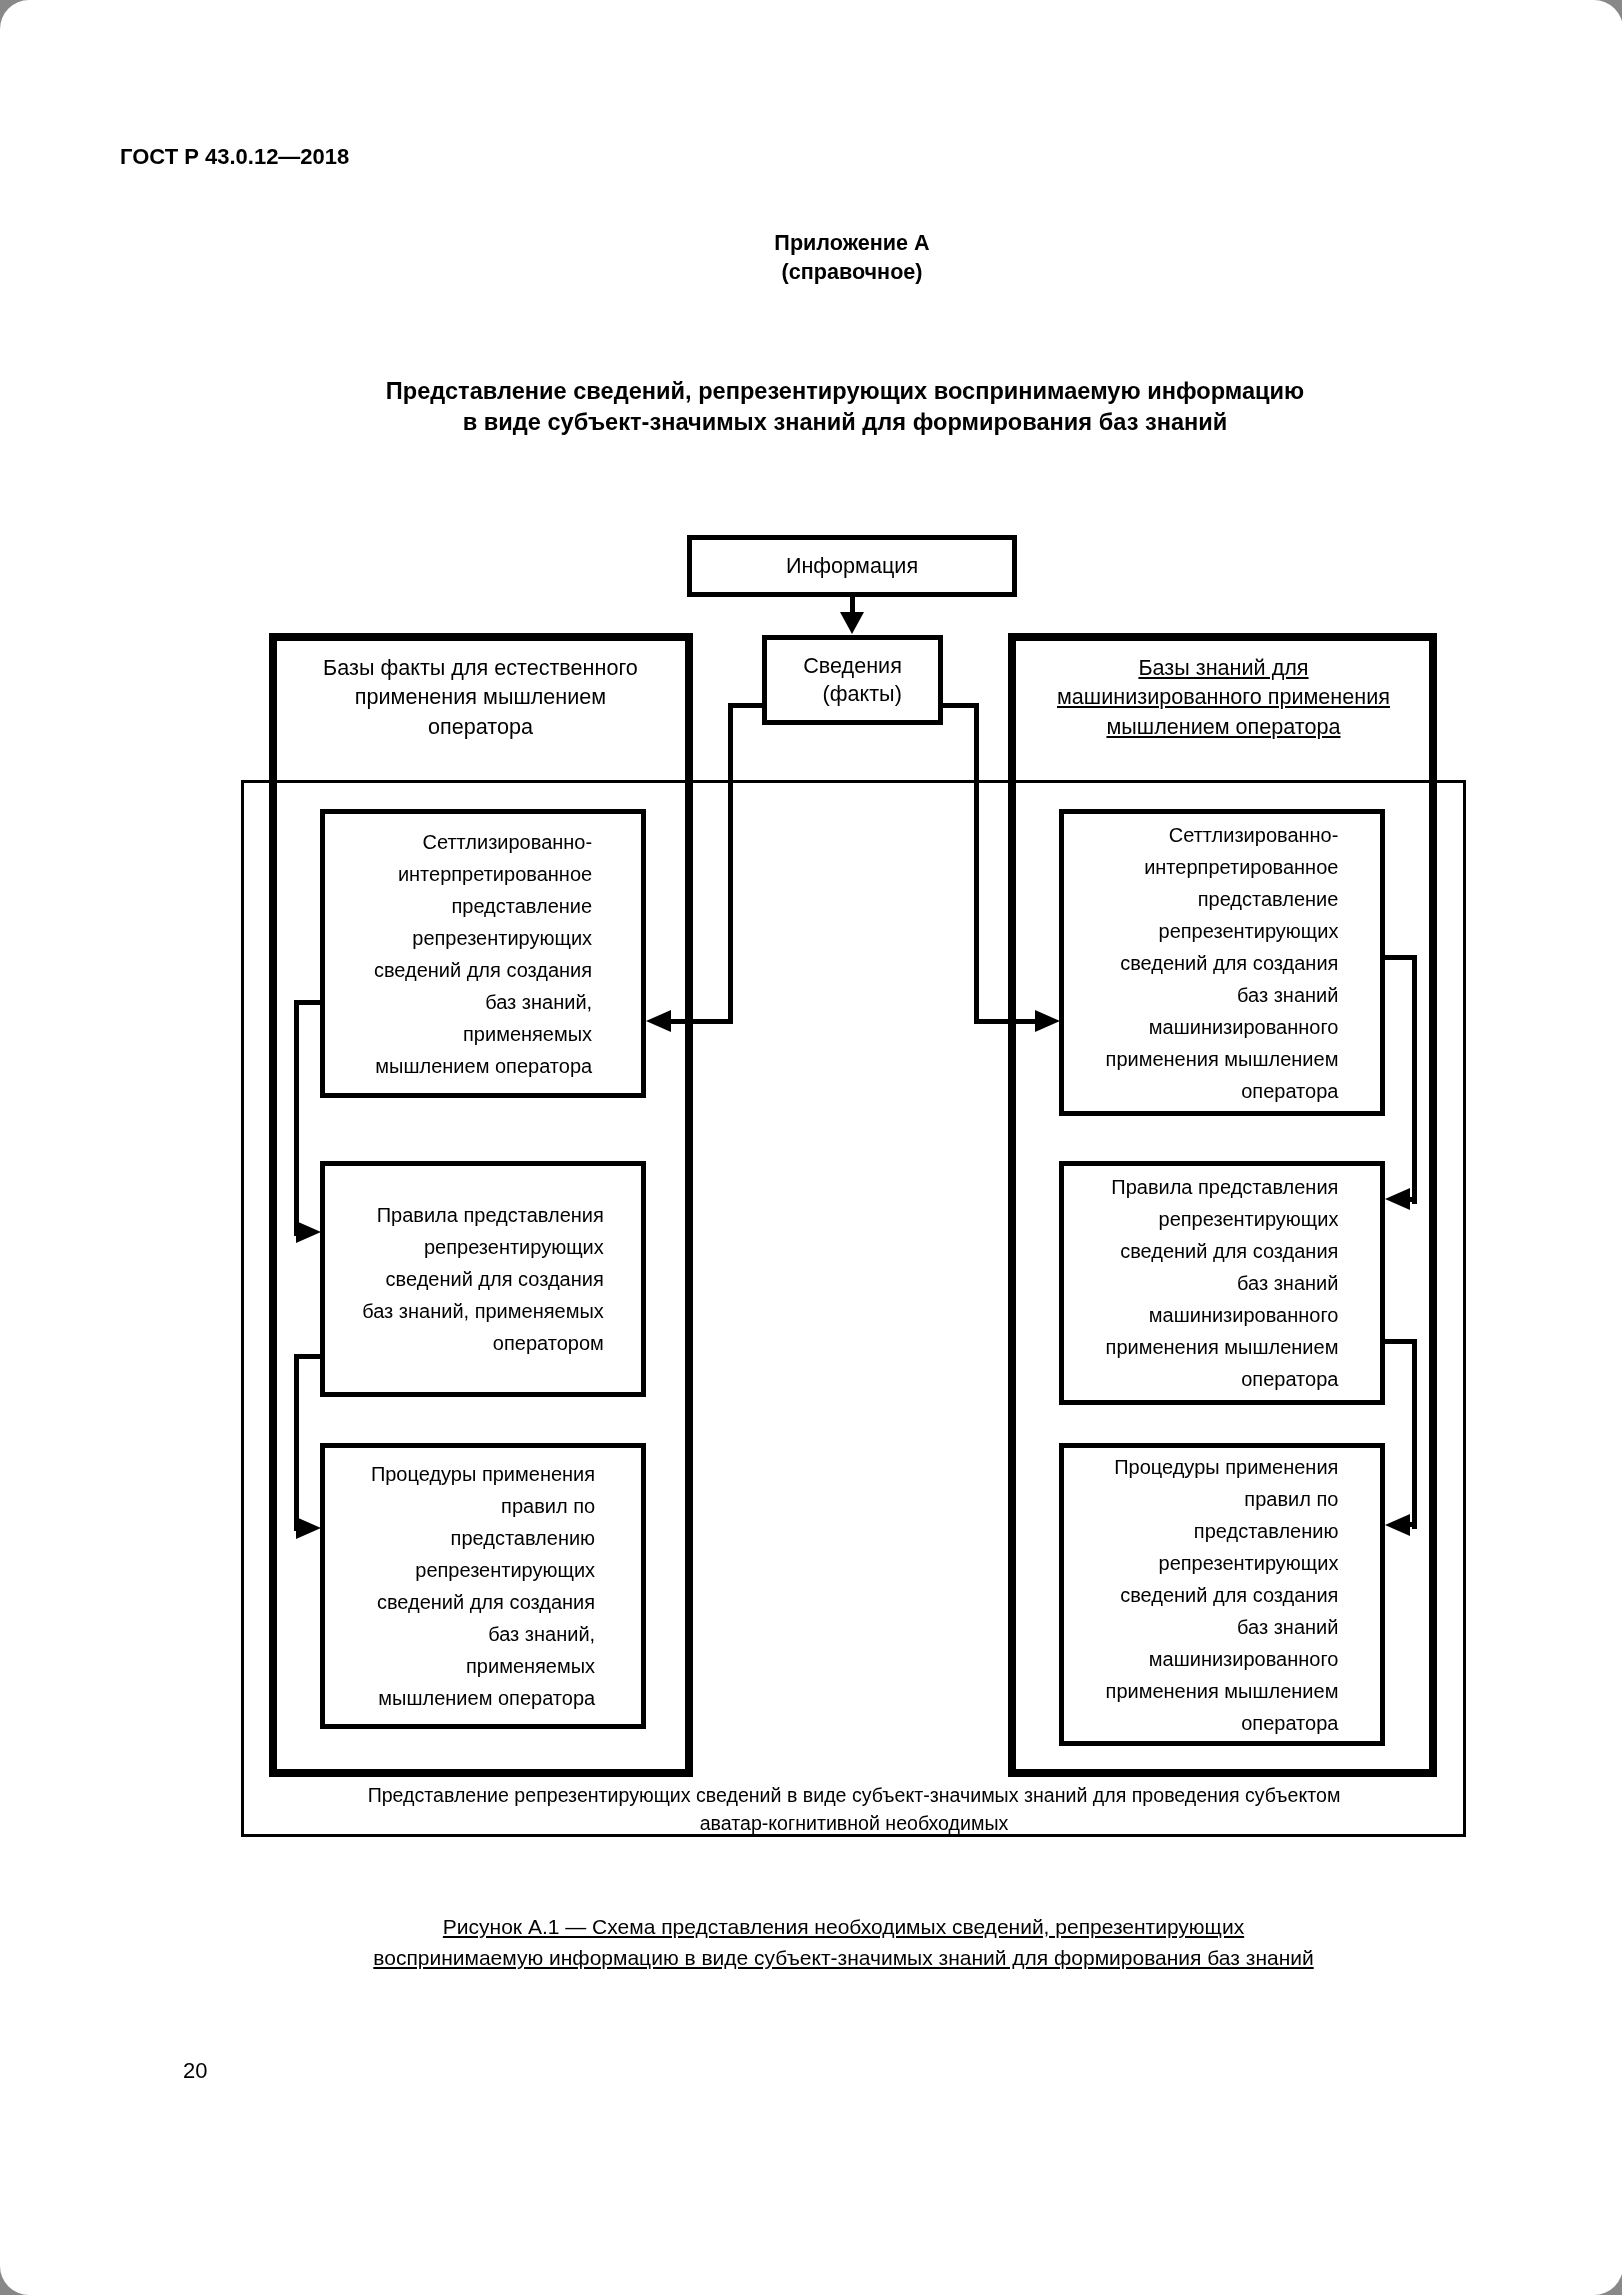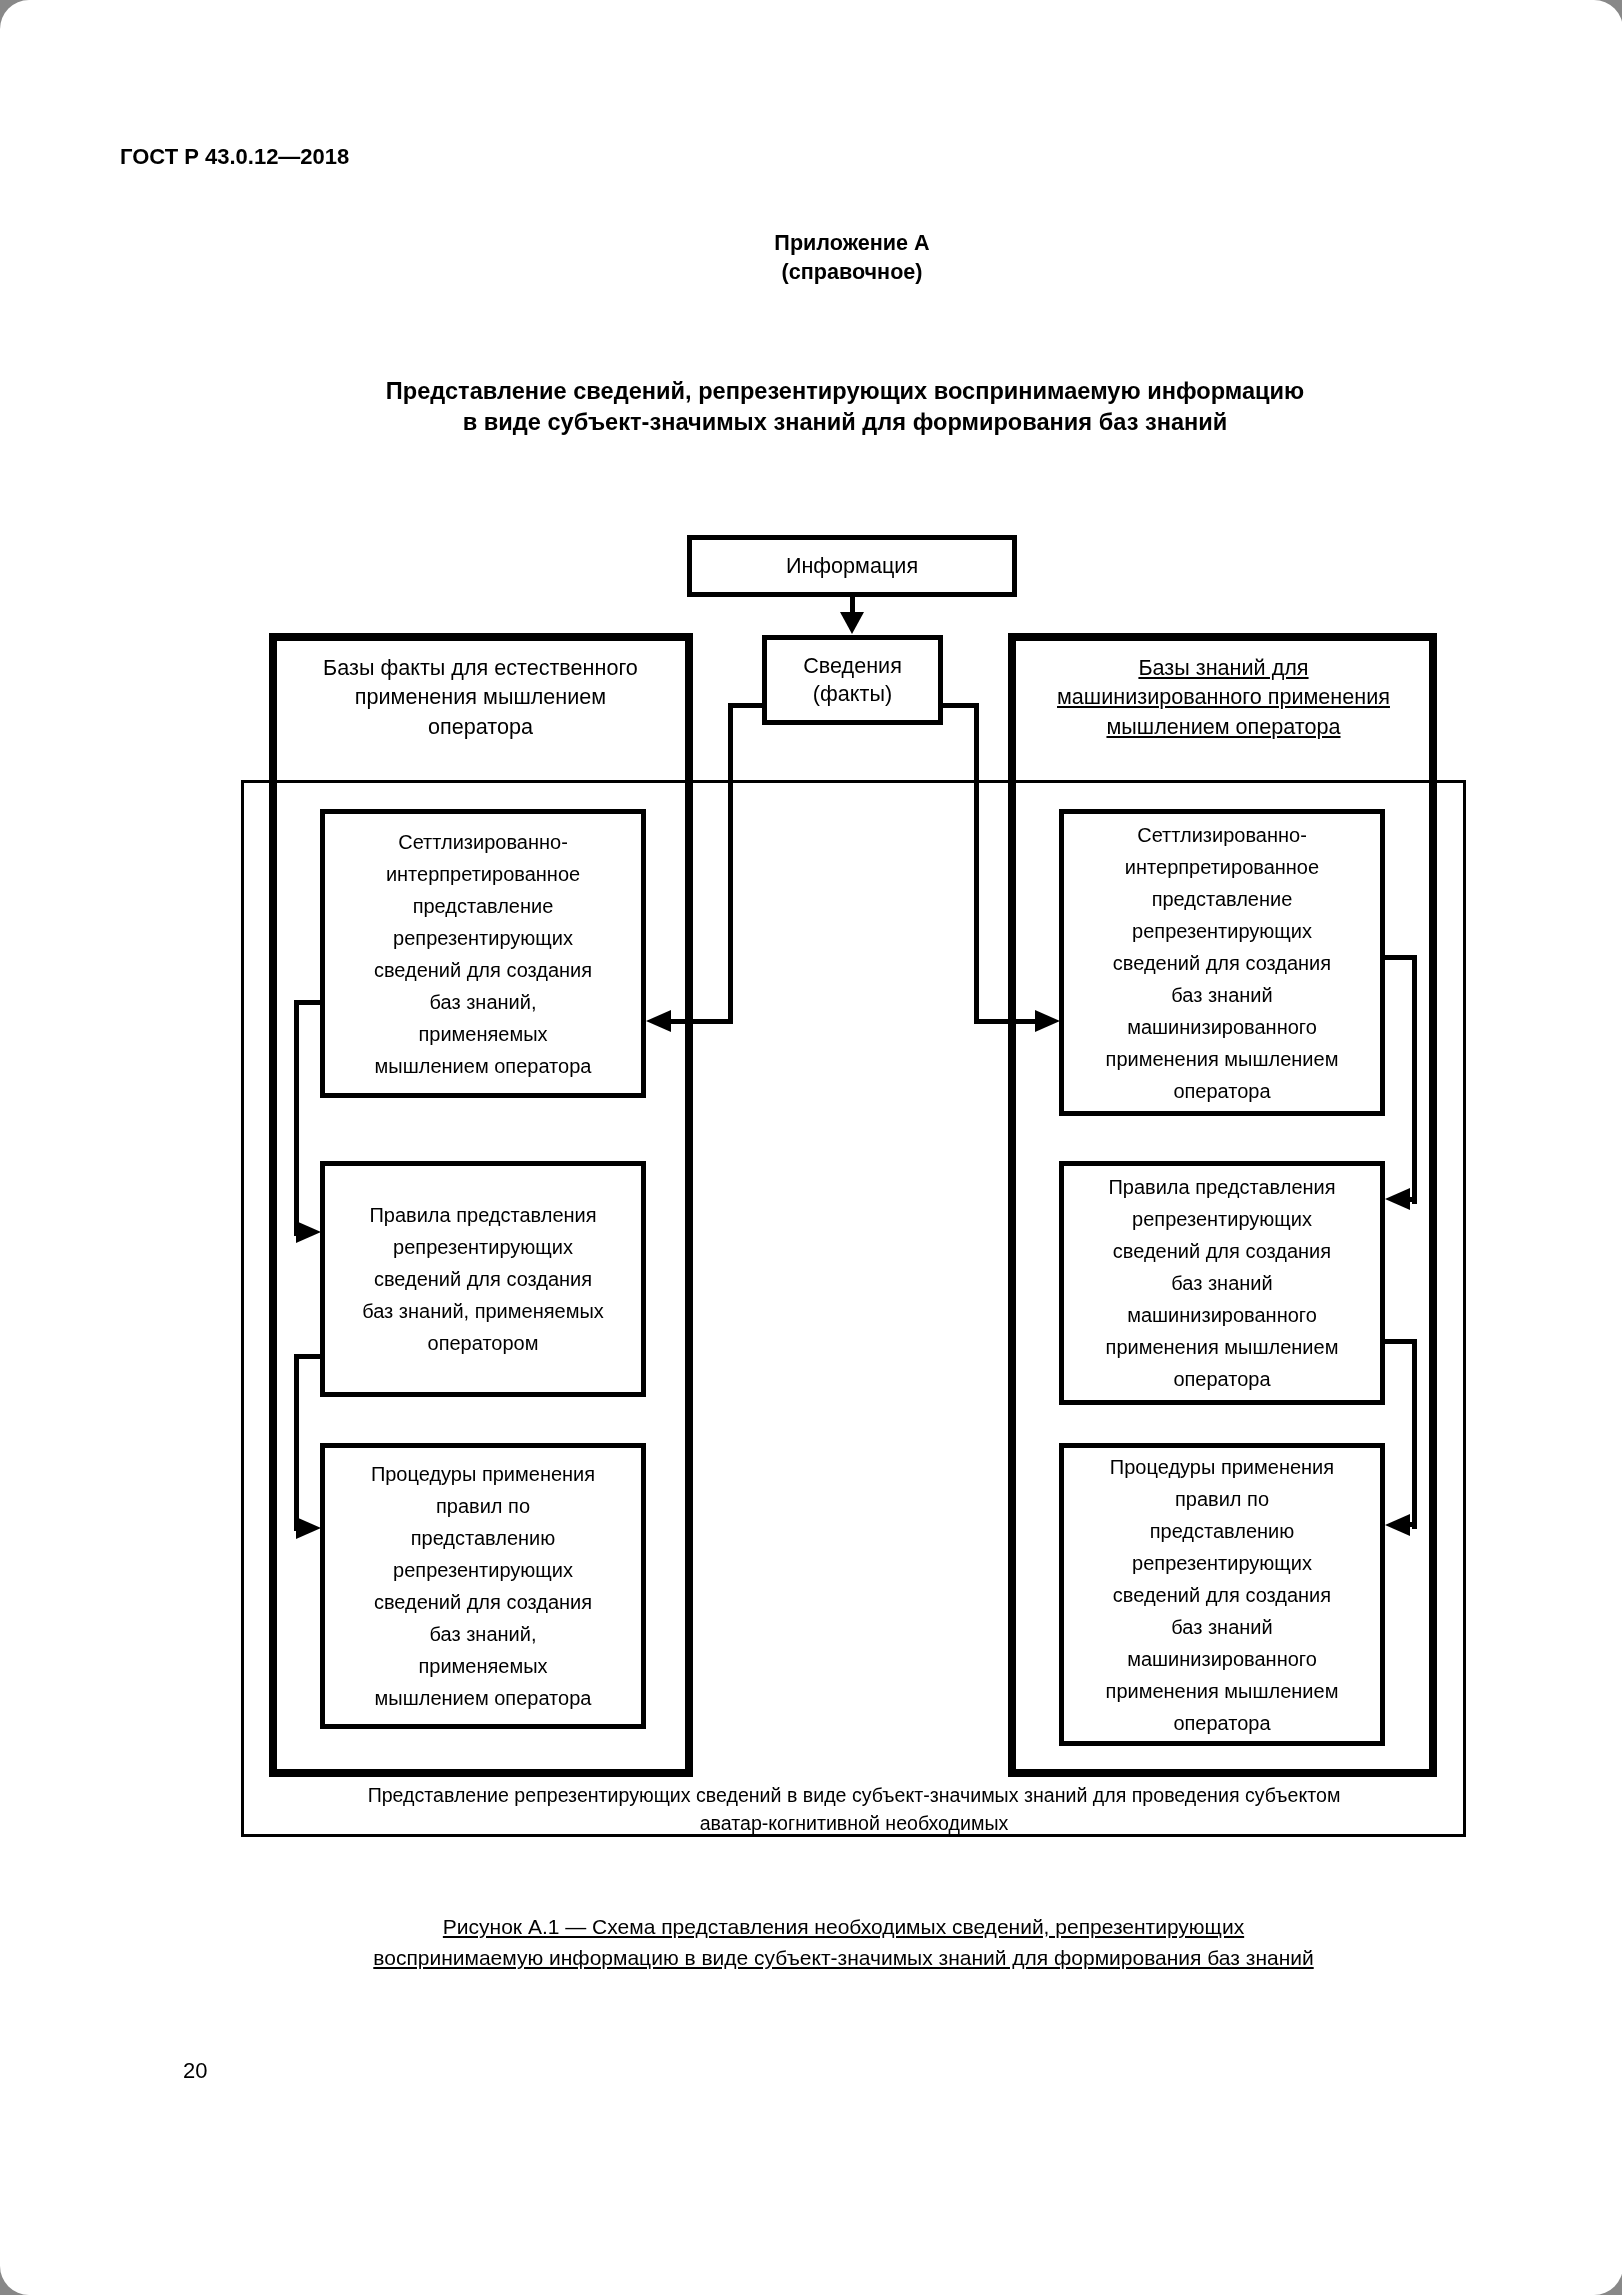--- a/index.html
+++ b/index.html
@@ -19,21 +19,21 @@
 
   
   .bx {
     position: absolute;
     box-sizing: border-box;
     border: 5.2px solid #000;
     background: #fff;
     display: flex;
     align-items: center;
     justify-content: center;
-    text-align: center;
+    text-align: right;
     white-space: pre-line;
   }
   .bigbx {
     position: absolute;
     box-sizing: border-box;
     border: 8.5px solid #000;
     background: transparent;
   }
   .frame {
     position: absolute;

